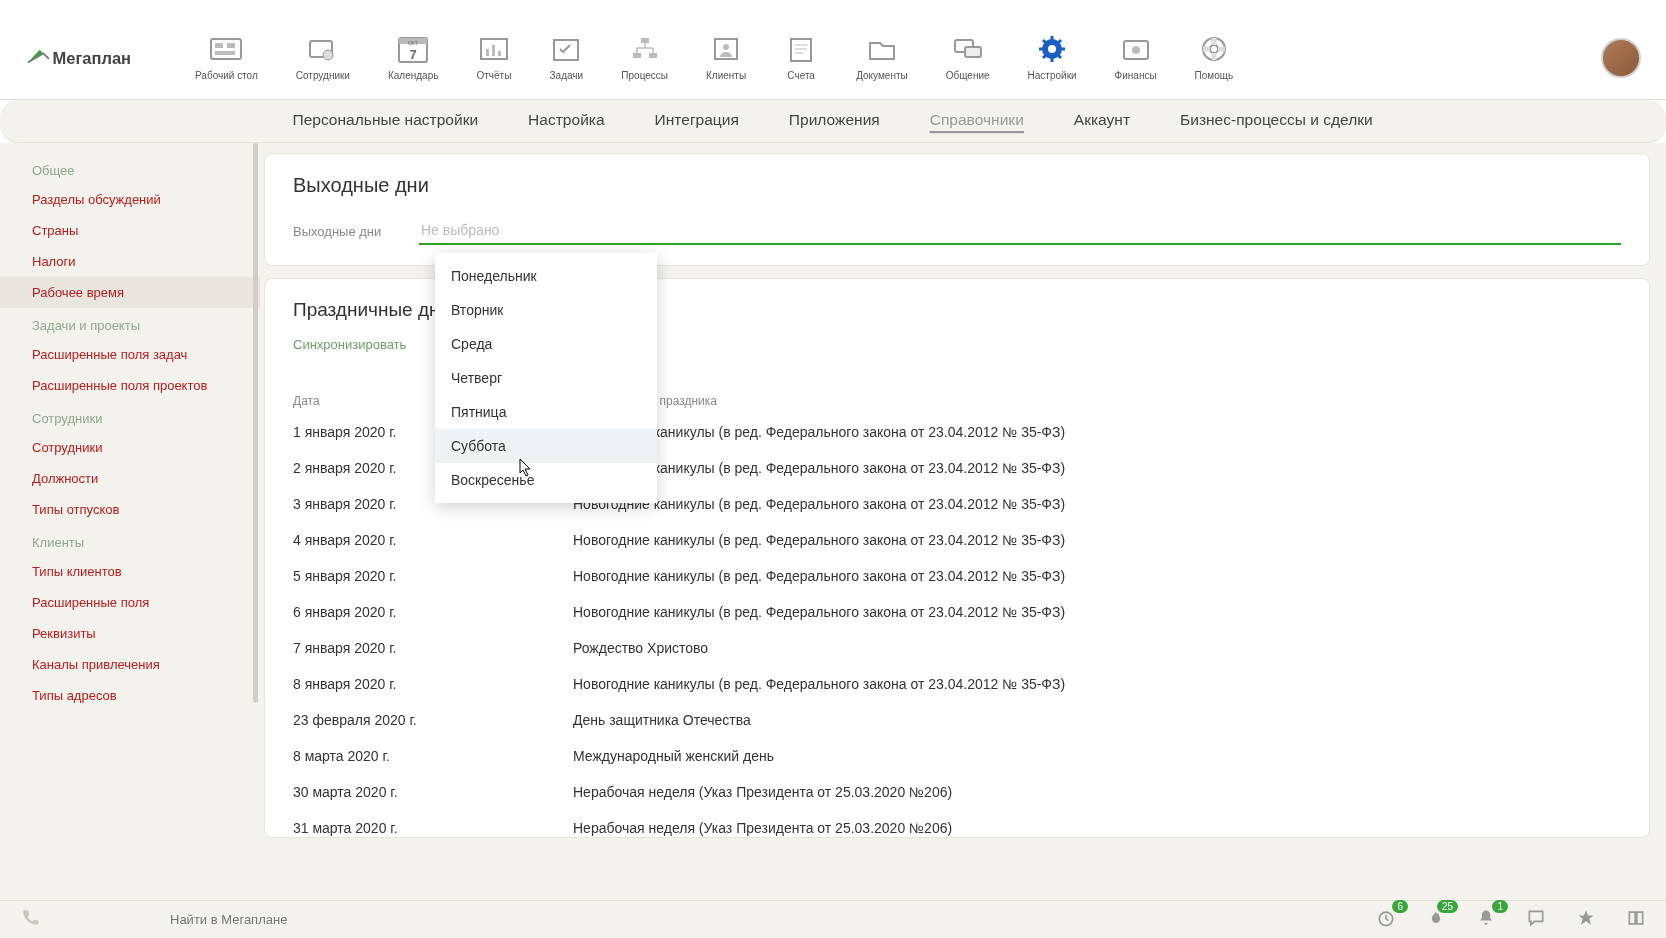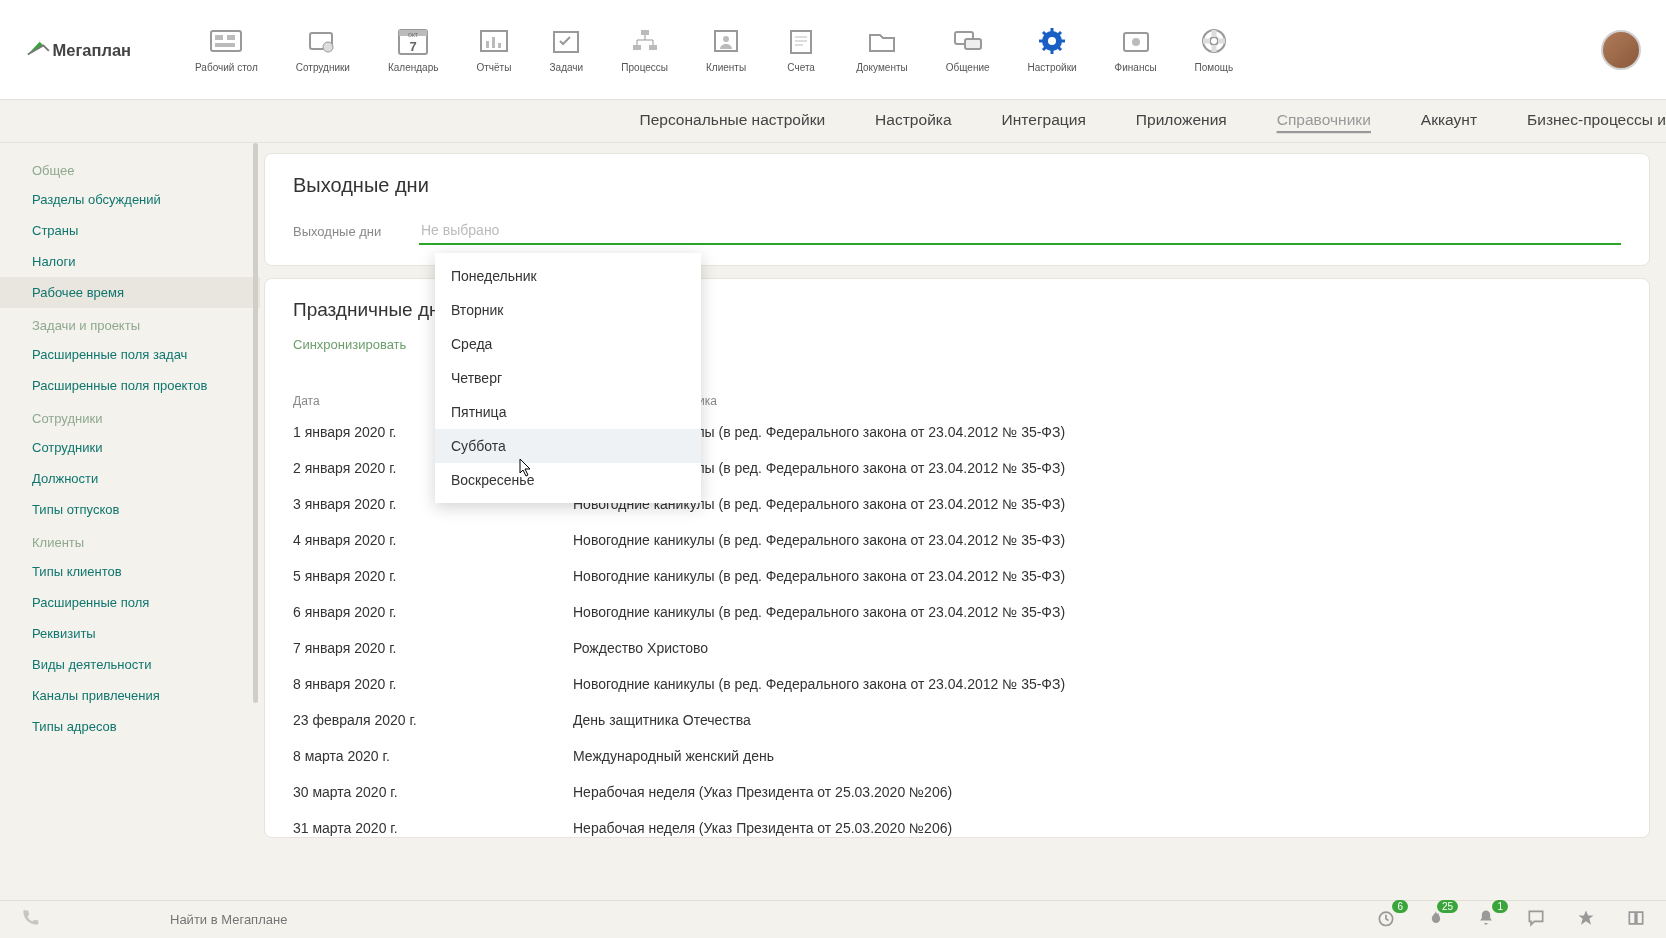--- a/index.html
+++ b/index.html
@@ -1,49 +1,49 @@
 <!DOCTYPE html>
 <html><head>
 <meta charset="utf-8">
 <style>
 * { box-sizing: border-box; margin: 0; padding: 0; }
 body { font-family: Arial, Helvetica, sans-serif; font-size: 13px; color: #333; background: #fff; width: 1666px; height: 938px; overflow: hidden; position: relative; }
 .top-hr { border-bottom: 1px solid #e0e0e0; }
-.header { display: flex; align-items: center; padding: 0 25px; height: 100px; background: #fff; }
+.header { display: flex; align-items: center; padding: 0 25px; height: 84px; background: #fff; margin-top: 16px; }
 .logo { display: flex; align-items: center; margin-right: 60px; }
 .logo svg { width: 110px; height: 34px; }
 .nav-items { display: flex; gap: 38px; flex: 1; }
 .nav-item { display: flex; flex-direction: column; align-items: center; gap: 6px; cursor: pointer; color: #666; }
 .nav-item.active .nav-icon { color: #1a73e8; }
 .nav-icon { width: 34px; height: 30px; display: flex; align-items: center; justify-content: center; color: #999; }
 .nav-label { font-size: 10px; color: #555; }
 .avatar { width: 40px; height: 40px; border-radius: 50%; background: linear-gradient(135deg,#b07a5a,#8a5a3a); border: 2px solid #d0d0d0; margin-left: auto; }
-.subnav { display: flex; justify-content: flex-end; gap: 45px; padding: 11px 0; background: #f3f2ed; border-bottom: 1px solid #e5e3dc; font-size: 14px; }
+.subnav { display: flex; justify-content: center; gap: 45px; padding: 11px 0; background: #f3f2ed; border-bottom: 1px solid #e5e3dc; font-size: 14px; border-radius: 18px; }
 .subnav-item { color: #444; cursor: pointer; padding-bottom: 2px; }
 .subnav-item.active { color: #999; border-bottom: 2px solid #999; }
 .body-wrap { display: flex; height: calc(100% - 84px - 42px - 38px); background: #f3f2ed; }
 .sidebar { width: 260px; padding: 10px 0; overflow-y: auto; position: relative; }
 .side-scroll { position: absolute; right: 2px; top: 0; width: 5px; height: 560px; background: #d0cec6; border-radius: 3px; }
 .side-group-title { color: #8fa88f; font-size: 13px; padding: 10px 32px 6px; }
-.side-item { padding: 8px 32px; color: #0f766e; font-size: 13px; cursor: pointer; }
+.side-item { padding: 8px 32px; color: #b91c1c; font-size: 13px; cursor: pointer; }
 .side-item.active { background: #e8e6df; }
 .main { flex: 1; padding: 10px 16px 0 4px; overflow: hidden; }
 .card { background: #fff; border: 1px solid #e6e4dd; border-radius: 8px; padding: 20px 28px; margin-bottom: 12px; }
 .card-title { font-size: 20px; color: #333; margin-bottom: 20px; }
 .field-row { display: flex; align-items: center; }
 .field-label { color: #888; font-size: 13px; width: 126px; }
 .field-input { flex: 1; border: none; border-bottom: 2px solid #2aa52a; padding: 5px 2px; font-size: 14px; outline: none; background: transparent; color: #333; }
 .field-input::placeholder { color: #bbb; }
 .card2-title { font-size: 19px; margin-bottom: 16px; }
 .sync-link { color: #6b9e6b; font-size: 13px; margin-bottom: 36px; display: inline-block; cursor: pointer; }
 .table-head { display: flex; color: #888; font-size: 12px; padding: 6px 0; }
 .col-date { width: 280px; }
 .col-name { flex: 1; }
 .table-row { display: flex; padding: 10px 0; font-size: 14px; color: #333; }
-.dropdown { position: absolute; left: 435px; top: 253px; width: 266px; background: #fff; box-shadow: 0 4px 16px rgba(0,0,0,0.18); z-index: 50; padding: 6px 0; }
+.dropdown { position: absolute; left: 435px; top: 253px; width: 222px; background: #fff; box-shadow: 0 4px 16px rgba(0,0,0,0.18); z-index: 50; padding: 6px 0; }
 .dd-item { padding: 9px 16px; font-size: 14px; color: #333; cursor: pointer; }
 .dd-item.hover { background: #eef2f5; }
 .cursor { position: absolute; left: 514px; top: 457px; z-index: 60; pointer-events: none; }
 .footer { position: absolute; bottom: 0; left: 0; right: 0; height: 38px; background: #f3f2ed; border-top: 1px solid #e0ded6; display: flex; align-items: center; padding: 0 20px; }
 .footer-phone { color: #c0beb6; margin-right: 40px; }
 .footer-search { border: none; background: transparent; font-size: 13px; color: #999; outline: none; width: 300px; margin-left: 90px; }
 .footer-icons { margin-left: auto; display: flex; align-items: center; gap: 30px; color: #888; }
 .badge-wrap { position: relative; }
 .badge { position: absolute; top: -8px; right: -12px; background: #3aa53a; color: #fff; font-size: 10px; border-radius: 8px; padding: 1px 5px; min-width: 14px; text-align: center; }
 .card.card2 { height: 560px; overflow: hidden; }
@@ -230,21 +230,20 @@
       <div class="side-item">Расширенные поля задач</div>
       <div class="side-item">Расширенные поля проектов</div>
       <div class="side-group-title">Сотрудники</div>
       <div class="side-item">Сотрудники</div>
       <div class="side-item">Должности</div>
       <div class="side-item">Типы отпусков</div>
       <div class="side-group-title">Клиенты</div>
       <div class="side-item">Типы клиентов</div>
       <div class="side-item">Расширенные поля</div>
       <div class="side-item">Реквизиты</div>
-      <div class="side-item">Виды деятельности</div>
       <div class="side-item">Каналы привлечения</div>
       <div class="side-item">Типы адресов</div>
     </div>
   <div class="main">
     <div class="card">
       <div class="card-title">Выходные дни</div>
       <div class="field-row">
         <div class="field-label">Выходные дни</div>
         <input class="field-input" placeholder="Не выбрано" style="">
       </div>

